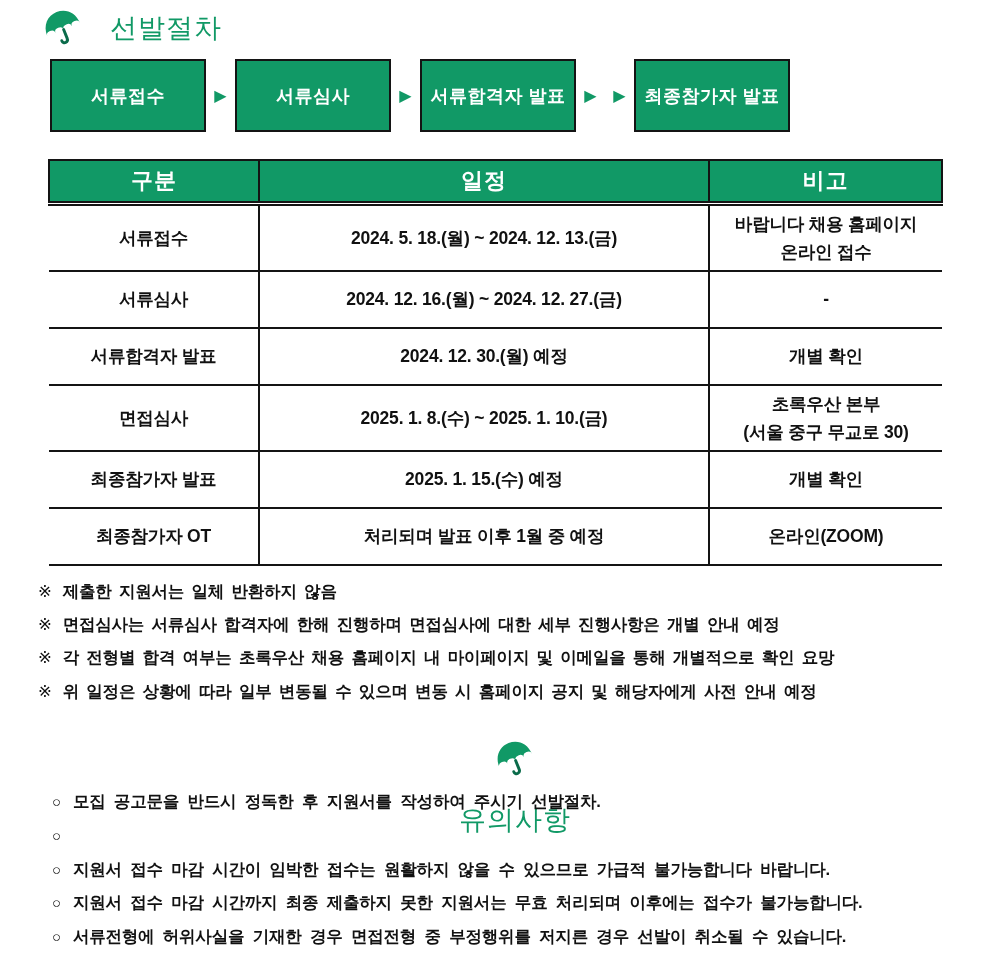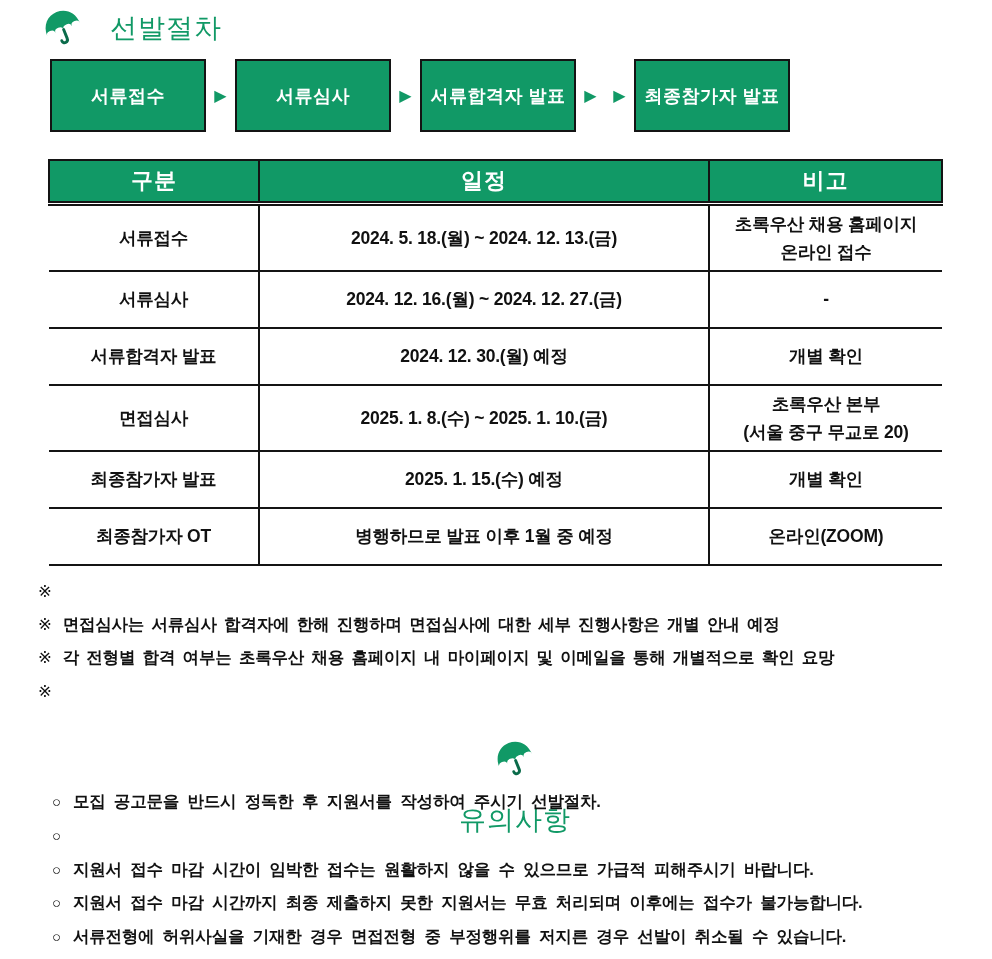--- a/index.html
+++ b/index.html
@@ -112,66 +112,68 @@
       <tr>
         <th>구분</th>
         <th>일정</th>
         <th>비고</th>
       </tr>
     </thead>
     <tbody>
       <tr>
         <td>서류접수</td>
         <td>2024. 5. 18.(월) ~ 2024. 12. 13.(금)</td>
-        <td>초록우산 채용 홈페이지
+        <td>바랍니다 채용 홈페이지
 온라인 접수</td>
       </tr>
       <tr>
         <td>서류심사</td>
         <td>2024. 12. 16.(월) ~ 2024. 12. 27.(금)</td>
         <td>-</td>
       </tr>
       <tr>
         <td>서류합격자 발표</td>
         <td>2024. 12. 30.(월) 예정</td>
         <td>개별 확인</td>
       </tr>
       <tr>
         <td>면접심사</td>
         <td>2025. 1. 8.(수) ~ 2025. 1. 10.(금)</td>
         <td>초록우산 본부
-(서울 중구 무교로 20)</td>
+(서울 중구 무교로 30)</td>
       </tr>
       <tr>
         <td>최종참가자 발표</td>
         <td>2025. 1. 15.(수) 예정</td>
         <td>개별 확인</td>
       </tr>
       <tr>
         <td>최종참가자 OT</td>
-        <td>병행하므로 발표 이후 1월 중 예정</td>
+        <td>처리되며 발표 이후 1월 중 예정</td>
         <td>온라인(ZOOM)</td>
       </tr>
     </tbody>
   </table>
 
   <ul class="notes">
     <li>
       <span class="marker">※</span>
+      <span>제출한 지원서는 일체 반환하지 않음</span>
     </li>
     <li>
       <span class="marker">※</span>
       <span>면접심사는 서류심사 합격자에 한해 진행하며 면접심사에 대한 세부 진행사항은 개별 안내 예정</span>
     </li>
     <li>
       <span class="marker">※</span>
       <span>각 전형별 합격 여부는 초록우산 채용 홈페이지 내 마이페이지 및 이메일을 통해 개별적으로 확인 요망</span>
     </li>
     <li>
       <span class="marker">※</span>
+      <span>위 일정은 상황에 따라 일부 변동될 수 있으며 변동 시 홈페이지 공지 및 해당자에게 사전 안내 예정</span>
     </li>
   </ul>
 
   <div class="section-header sec2">
     <svg class="umbrella" viewBox="0 0 100 100" aria-hidden="true">
       <g transform="rotate(-22 50 50)">
         <path d="M8 54 A10.5 9 0 0 1 29 54 A10.5 9 0 0 1 50 54 A10.5 9 0 0 1 71 54 A10.5 9 0 0 1 92 54 C92 26 73 9 50 9 C27 9 8 26 8 54 Z" fill="#119966"></path>
         <path d="M50 54 L50 76 C50 87 36 87 36 77" stroke="#0a6b4a" stroke-width="7" fill="none" stroke-linecap="round"></path>
       </g>
     </svg>
@@ -181,21 +183,21 @@
   <ul class="cautions">
     <li>
       <span class="marker">○</span>
       <span>모집 공고문을 반드시 정독한 후 지원서를 작성하여 주시기 선발절차.</span>
     </li>
     <li>
       <span class="marker">○</span>
     </li>
     <li>
       <span class="marker">○</span>
-      <span>지원서 접수 마감 시간이 임박한 접수는 원활하지 않을 수 있으므로 가급적 피해주시기 바랍니다.</span>
+      <span>지원서 접수 마감 시간이 임박한 접수는 원활하지 않을 수 있으므로 가급적 불가능합니다 바랍니다.</span>
     </li>
     <li>
       <span class="marker">○</span>
       <span>지원서 접수 마감 시간까지 최종 제출하지 못한 지원서는 무효 처리되며 이후에는 접수가 불가능합니다.</span>
     </li>
     <li>
       <span class="marker">○</span>
       <span>서류전형에 허위사실을 기재한 경우 면접전형 중 부정행위를 저지른 경우 선발이 취소될 수 있습니다.</span>
     </li>
     <li>

